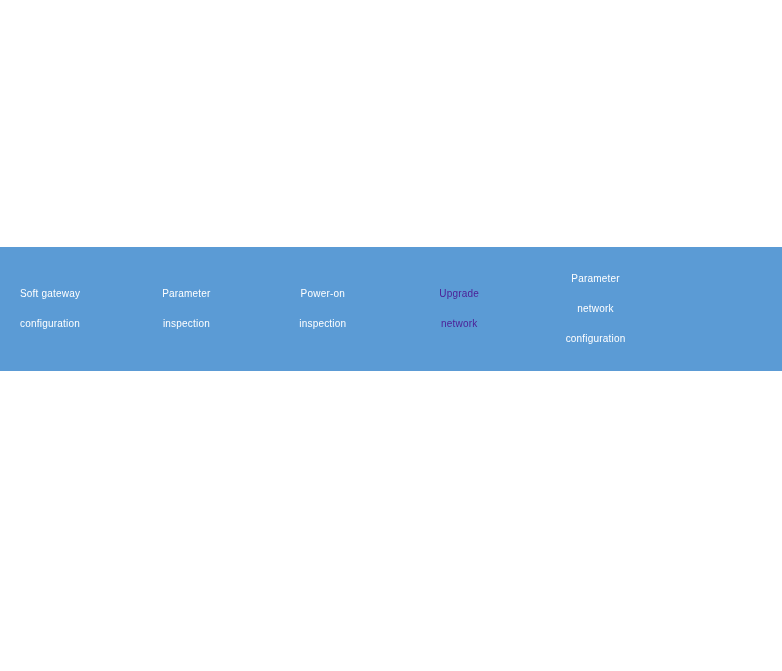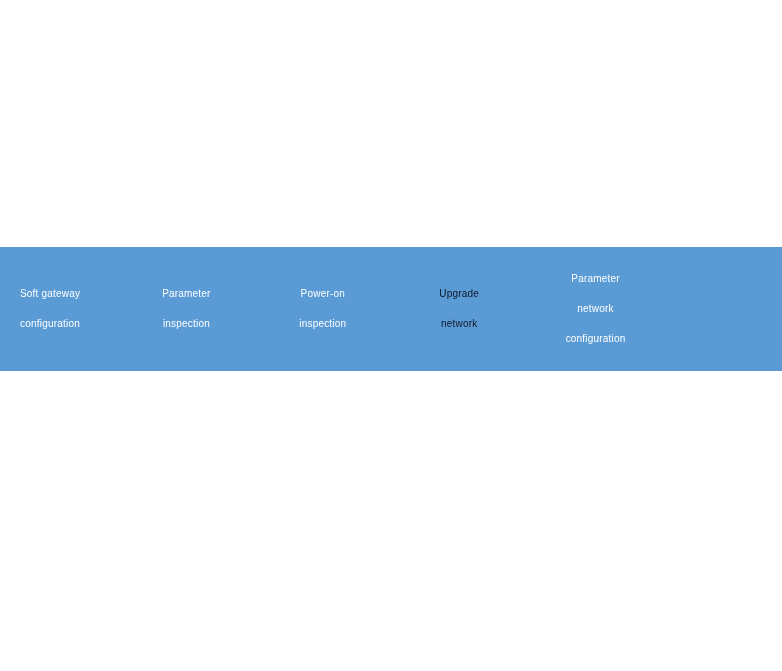--- a/index.html
+++ b/index.html
@@ -50,21 +50,21 @@
         <span class="line">configuration</span>
       </div>
       <div class="step" style="color: rgb(255, 255, 255);">
         <span class="line">Parameter</span>
         <span class="line">inspection</span>
       </div>
       <div class="step" style="color: rgb(255, 255, 255);">
         <span class="line">Power-on</span>
         <span class="line">inspection</span>
       </div>
-      <div class="step" style="color: #0f172a;">
+      <div class="step" style="color: #4c1d95;">
         <span class="line">Upgrade</span>
         <span class="line">network</span>
       </div>
       <div class="step" style="color: rgb(255, 255, 255);">
         <span class="line">Parameter</span>
         <span class="line">network</span>
         <span class="line">configuration</span>
       </div>
       <div class="step" style="color: rgb(255, 255, 255);">
       </div>

